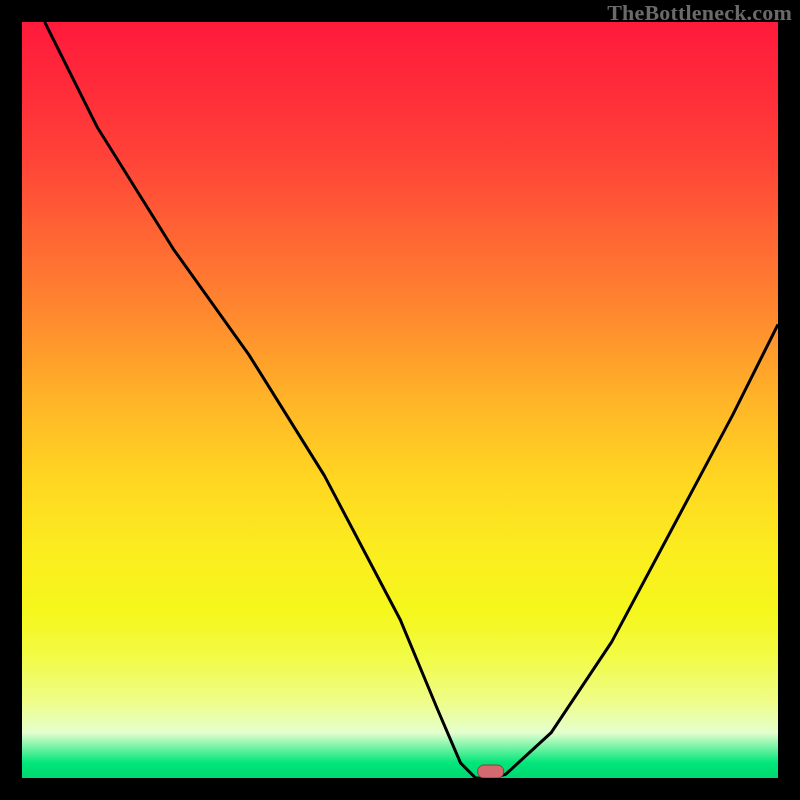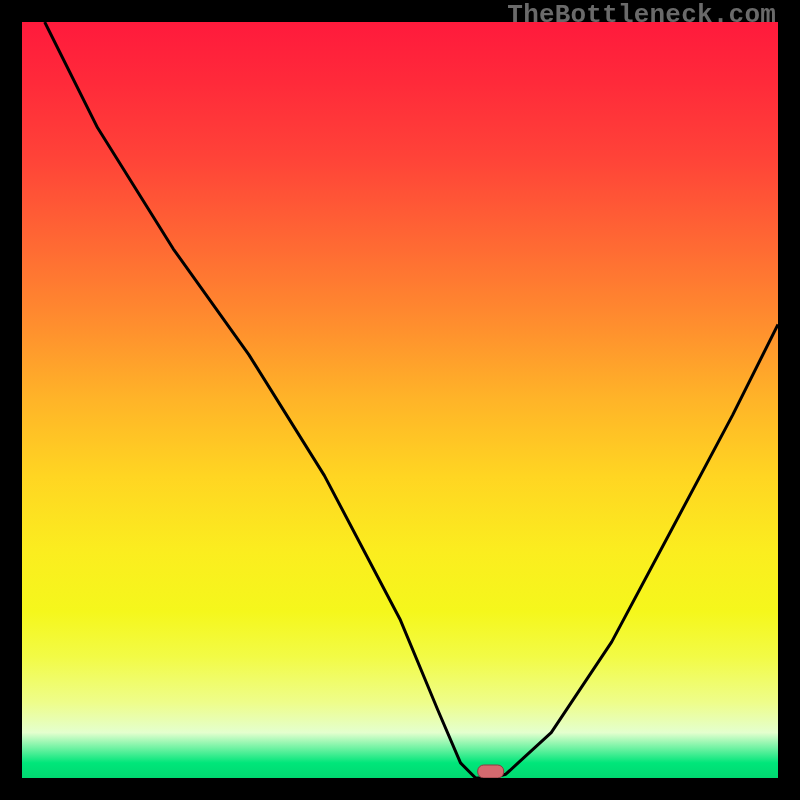--- a/index.html
+++ b/index.html
@@ -29,23 +29,23 @@
     #f2fb46 84%,
     #eefd8a 90%,
     #e4ffce 94%,
     #00e67a 98%,
     #00d870 100%
   );
 }
 .watermark {
   position: absolute;
   top: 0;
-  right: 24px;
-  font-family: Liberation Mono, monospace;
-  font-size: 26px;
+  right: 8px;
+  font-family: Liberation Serif, serif;
+  font-size: 22px;
   font-weight: 600;
   color: #6a6a6a;
   letter-spacing: 0.2px;
   user-select: none;
 }
 .curve-svg {
   position: absolute;
   left: 0;
   top: 0;
   width: 756px;

